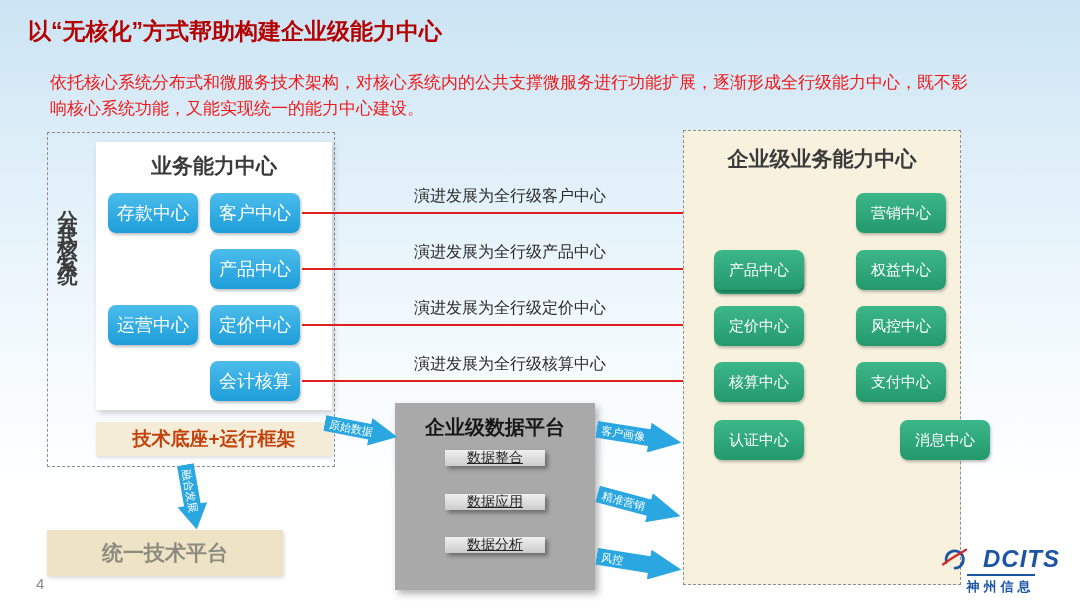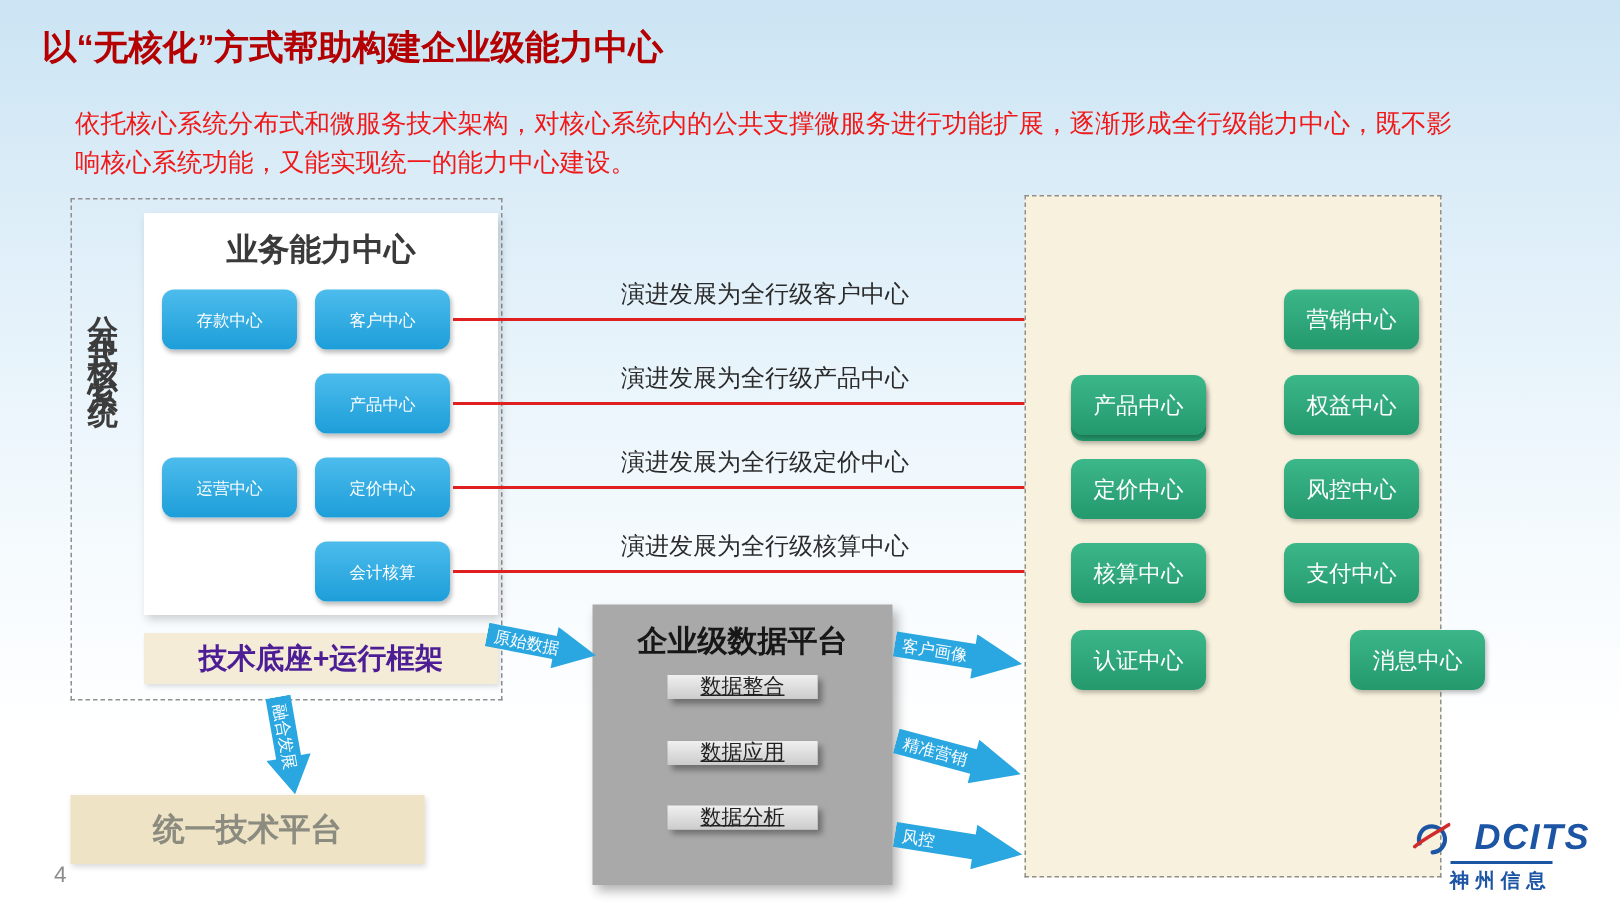--- a/index.html
+++ b/index.html
@@ -12,26 +12,26 @@
   .title { position:absolute; left:28px; top:16px; font-size:23px; font-weight:bold; color:#b40000; }
   .desc  { position:absolute; left:50px; top:70px; width:925px; font-size:17px; line-height:1.55; color:#f01818; }
 
   
   .left-dashed { position:absolute; left:47px; top:132px; width:288px; height:335px; border:1px dashed #8f8f8f; }
   .side-label  { position:absolute; left:55px; top:194px; writing-mode:vertical-rl; font-size:20px; letter-spacing:9px; color:#3c3c3c; font-weight:600; }
   .biz-box   { position:absolute; left:96px; top:142px; width:236px; height:268px; background:#ffffff; box-shadow:2px 3px 6px rgba(0,0,0,.18); }
   .biz-title { position:absolute; left:96px; top:152px; width:236px; text-align:center; font-size:21px; font-weight:600; color:#3a3a3a; }
   .btn-blue {
     position:absolute; width:90px; height:40px; border-radius:8px;
-    background:linear-gradient(180deg,#4cbcec,#1d9ed9); color:#fff; font-size:11px;
+    background:linear-gradient(180deg,#4cbcec,#1d9ed9); color:#fff; font-size:18px;
     display:flex; align-items:center; justify-content:center; box-shadow:1px 2px 3px rgba(0,0,0,.25);
   }
   .tech-base {
     position:absolute; left:96px; top:422px; width:236px; height:34px; background:#f4ecd6;
-    display:flex; align-items:center; justify-content:center; font-size:19px; font-weight:600; color:#4c1d95;
+    display:flex; align-items:center; justify-content:center; font-size:19px; font-weight:600; color:#c2410c;
     box-shadow:1px 2px 3px rgba(0,0,0,.12);
   }
   .unified {
     position:absolute; left:47px; top:530px; width:236px; height:46px; background:#eee3c4;
     display:flex; align-items:center; justify-content:center; font-size:21px; font-weight:600; color:#8b8b80;
     box-shadow:1px 2px 4px rgba(0,0,0,.15);
   }
 
   
   .evo-line { position:absolute; left:302px; width:404px; height:0; border-top:2px solid #e02020; }
@@ -101,20 +101,21 @@
   <div class="evo-label" style="top:186px;">演进发展为全行级客户中心</div>
   <div class="evo-line" style="top:212px;"></div>
   <div class="evo-label" style="top:242px;">演进发展为全行级产品中心</div>
   <div class="evo-line" style="top:268px;"></div>
   <div class="evo-label" style="top:298px;">演进发展为全行级定价中心</div>
   <div class="evo-line" style="top:324px;"></div>
   <div class="evo-label" style="top:354px;">演进发展为全行级核算中心</div>
   <div class="evo-line" style="top:380px;"></div>
 
   <div class="right-dashed"></div>
+  <div class="right-title">企业级业务能力中心</div>
 
   <div class="btn-green" style="left:714px; top:206px;margin-top:48px;">用户中心</div>
   <div class="btn-green" style="left:856px; top:193px;">营销中心</div>
   <div class="btn-green" style="left:714px; top:250px;">产品中心</div>
   <div class="btn-green" style="left:856px; top:250px;">权益中心</div>
   <div class="btn-green" style="left:714px; top:306px;">定价中心</div>
   <div class="btn-green" style="left:856px; top:306px;">风控中心</div>
   <div class="btn-green" style="left:714px; top:362px;">核算中心</div>
   <div class="btn-green" style="left:856px; top:362px;">支付中心</div>
   <div class="btn-green" style="left:714px; top:420px;">认证中心</div>

